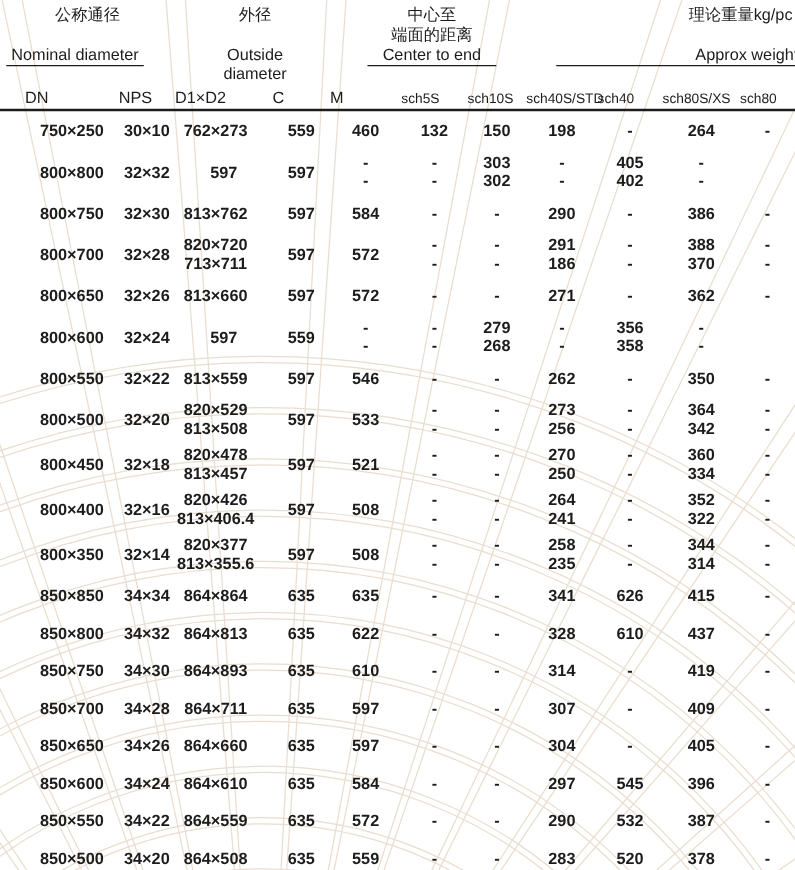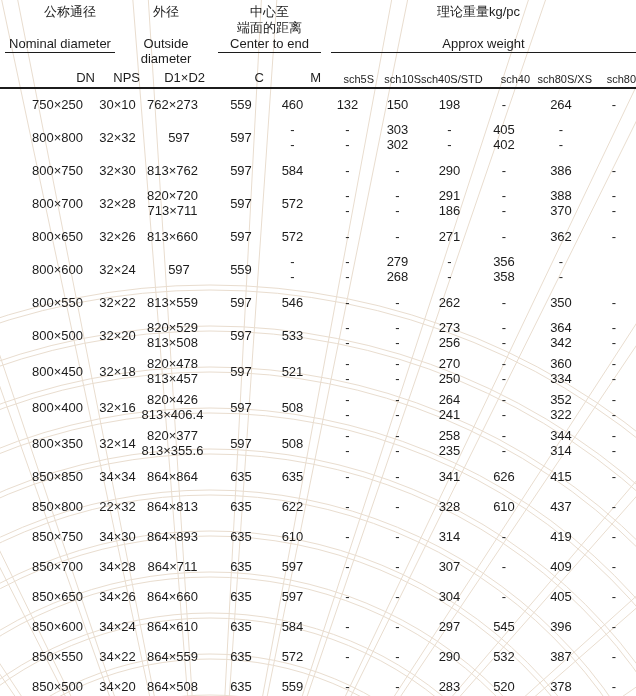--- a/index.html
+++ b/index.html
@@ -14,20 +14,21 @@
   #watermark {
     position:absolute; left:0; top:0; width:636px; height:696px;
     z-index:0; pointer-events:none;
   }
   #table {
     position:absolute; left:0; top:0; width:636px; z-index:1;
   }
   .grp-row {
     display:grid;
     grid-template-columns:140px 78px 103px 315px;
+    gap:38px;
   }
   .grp-zh { padding-top:4px; }
   .grp-zh .gcell {
     text-align:center; font-size:13px; line-height:16px;
   }
   .grp-en .gcell { font-size:13px; }
   .grp-en .u {
     text-align:center;
     border-bottom:1px solid #1c1c1c;
     padding-bottom:1px;
@@ -41,25 +42,25 @@
   .colhead-row, .row {
     display:grid;
     grid-template-columns:95px 45px 78px 46px 57px 53px 47px 57px 52px 62px 44px;
   }
   .colhead-row {
     border-bottom:2px solid #1c1c1c;
     align-items:end;
     padding-top:2px; padding-bottom:2px;
   }
   .colhead-row .ch {
-    text-align:right; font-size:13px; white-space:nowrap;
+    text-align:left; font-size:13px; white-space:nowrap;
   }
   .colhead-row .ch.sch { font-size:11px; }
   .cell, .ch { white-space:nowrap; }
-  .row { align-items:center; }
+  .row { align-items:center;font-weight:bold; }
   .row.single { min-height:30px; }
   .row.double { min-height:36px; }
   .cell { text-align:center; font-size:13px; line-height:15px; }
   .cell.c-dn { padding-left:20px; }
   .cell.c-d  { padding-right:13px; }
   .ch.c-dn   { padding-left:20px; }
   .ch.c-d    { padding-right:13px; }
 </style>
 </head>
 <body>
@@ -632,21 +633,21 @@
         </div>
         <div class="cell">
           <div class="line">-</div>
         </div>
       </div>
       <div class="row single">
         <div class="cell c-dn">
           <div class="line">850×800</div>
         </div>
         <div class="cell">
-          <div class="line">22×32</div>
+          <div class="line">34×32</div>
         </div>
         <div class="cell c-d">
           <div class="line">864×813</div>
         </div>
         <div class="cell">
           <div class="line">635</div>
         </div>
         <div class="cell">
           <div class="line">622</div>
         </div>

